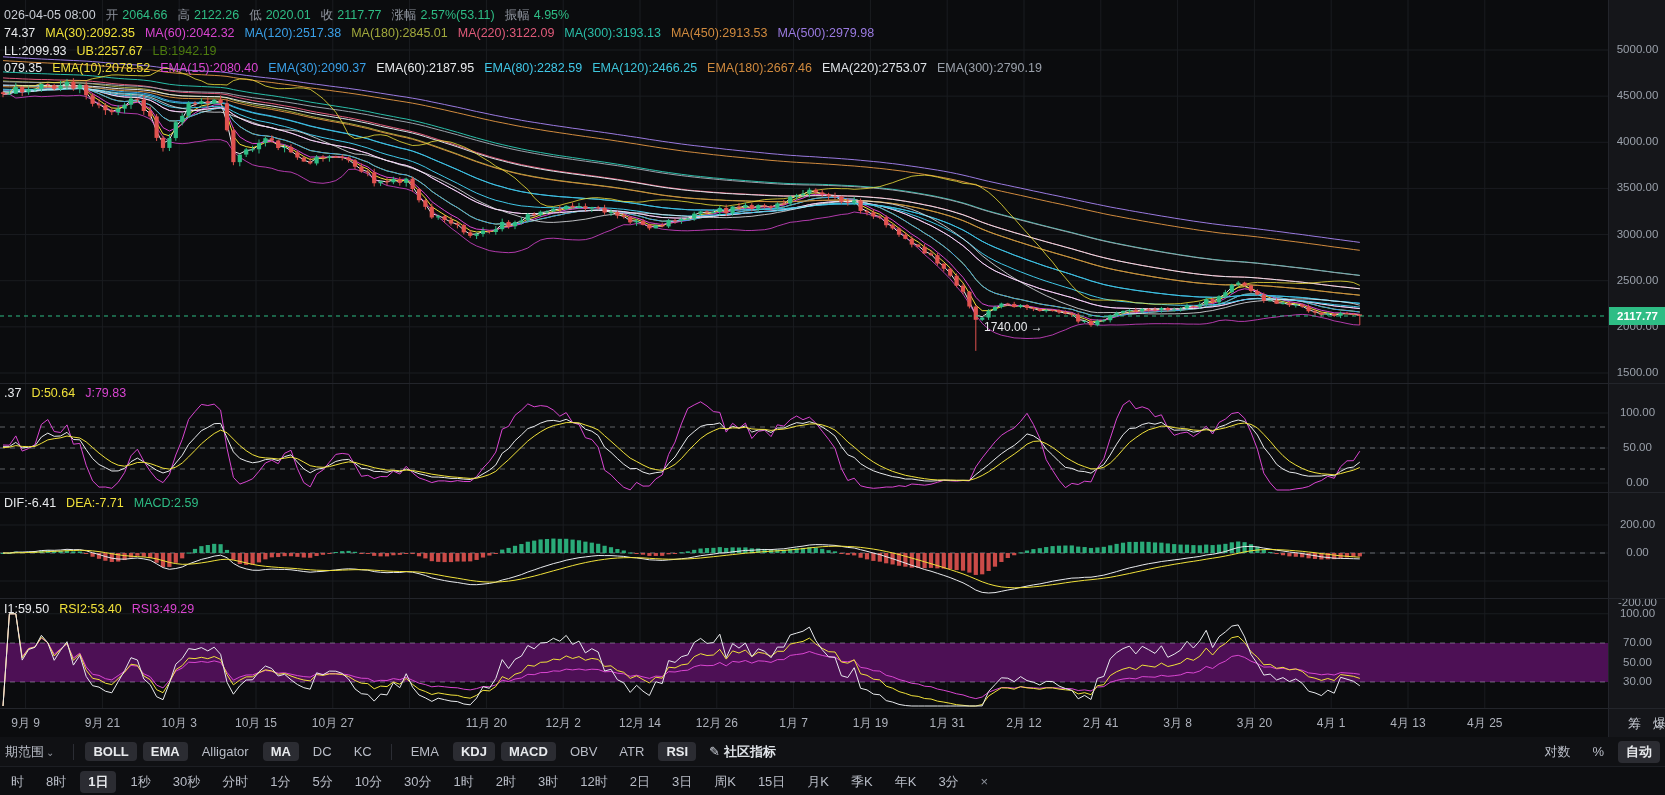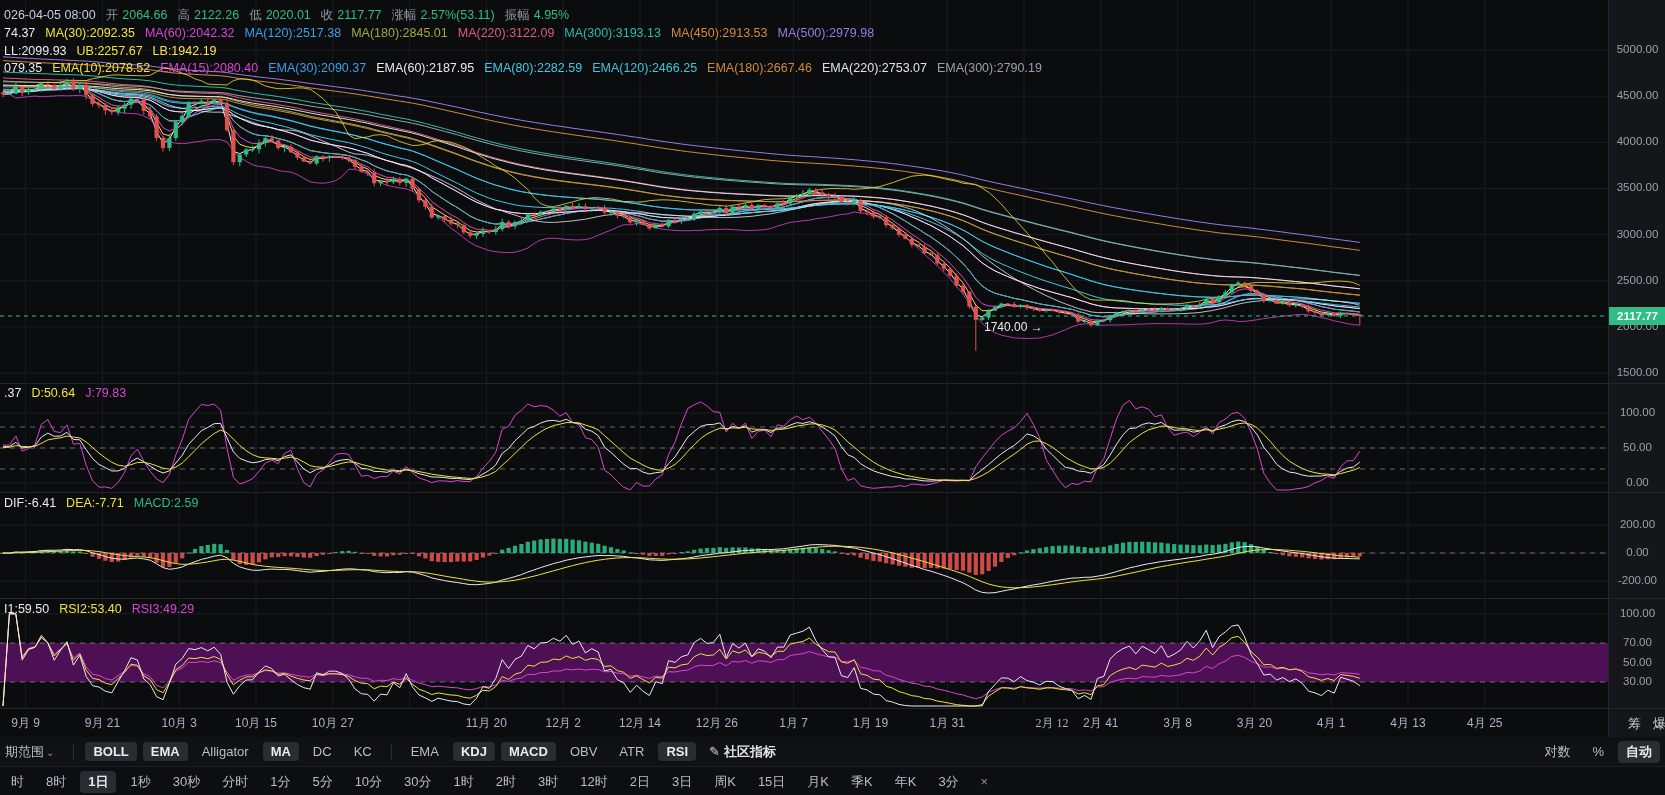--- a/index.html
+++ b/index.html
@@ -747,41 +747,41 @@
         <rect x="1351.3000000000002" y="553" width="4.2" height="3.7537632007723687" fill="#e0524f" fill-opacity="0.9"></rect>
         <rect x="1357.7000000000003" y="553" width="4.2" height="3.3842566413213717" fill="#e0524f" fill-opacity="0.9"></rect>
         <polyline points="3.0,553.0 9.4,553.0 15.8,552.1 22.2,552.1 28.6,551.8 35.0,551.5 41.4,550.6 47.8,550.2 54.2,550.3 60.6,550.0 67.0,549.3 73.4,549.7 79.8,549.6 86.2,550.8 92.6,552.8 99.0,554.5 105.4,556.5 111.8,558.2 118.2,559.0 124.6,559.2 131.0,558.5 137.4,558.0 143.8,558.9 150.2,560.2 156.6,563.8 163.0,567.6 169.4,569.3 175.8,568.5 182.2,567.0 188.6,564.0 195.0,561.7 201.4,559.4 207.8,557.9 214.2,556.1 220.6,555.2 227.0,557.7 233.4,563.4 239.8,566.9 246.2,568.9 252.6,570.2 259.0,570.3 265.4,569.5 271.8,569.1 278.2,569.4 284.6,569.4 291.0,569.8 297.4,570.6 303.8,571.5 310.2,572.2 316.6,571.7 323.0,571.3 329.4,570.6 335.8,569.9 342.2,569.2 348.6,568.8 355.0,569.1 361.4,569.8 367.8,570.2 374.2,571.6 380.6,572.3 387.0,572.7 393.4,572.4 399.8,572.5 406.2,571.7 412.6,572.2 419.0,573.7 425.4,575.5 431.8,577.9 438.2,579.3 444.6,580.6 451.0,581.7 457.4,582.5 463.8,583.6 470.2,584.6 476.6,584.7 483.0,584.1 489.4,583.4 495.8,582.2 502.2,580.0 508.6,578.5 515.0,576.6 521.4,574.6 527.8,572.0 534.2,569.9 540.6,567.6 547.0,565.6 553.4,563.6 559.8,562.0 566.2,560.2 572.6,558.9 579.0,557.7 585.4,556.9 591.8,556.1 598.2,555.5 604.6,555.6 611.0,555.6 617.4,556.0 623.8,556.4 630.2,557.4 636.6,557.9 643.0,558.8 649.4,559.8 655.8,560.1 662.2,560.4 668.6,559.9 675.0,559.4 681.4,558.7 687.8,558.1 694.2,556.9 700.6,555.7 707.0,554.9 713.4,554.1 719.8,553.0 726.2,552.8 732.6,551.8 739.0,551.2 745.4,550.4 751.8,550.3 758.2,549.8 764.6,549.5 771.0,549.6 777.4,549.1 783.8,548.8 790.2,547.8 796.6,546.9 803.0,546.1 809.4,545.0 815.8,544.6 822.2,544.7 828.6,545.0 835.0,545.4 841.4,546.4 847.8,547.4 854.2,548.0 860.6,549.7 867.0,551.3 873.4,553.1 879.8,554.6 886.2,556.7 892.6,558.7 899.0,560.9 905.4,563.1 911.8,565.4 918.2,567.3 924.6,569.5 931.0,571.2 937.4,573.3 943.8,575.4 950.2,577.6 956.6,580.2 963.0,582.8 969.4,586.2 975.8,590.1 982.2,592.4 988.6,593.0 995.0,592.6 1001.4,591.3 1007.8,590.0 1014.2,588.9 1020.6,587.4 1027.0,586.1 1033.4,584.9 1039.8,583.9 1046.2,582.6 1052.6,581.2 1059.0,580.1 1065.4,579.1 1071.8,578.1 1078.2,577.9 1084.6,577.3 1091.0,577.2 1097.4,576.2 1103.8,575.1 1110.2,573.4 1116.6,571.6 1123.0,569.7 1129.4,567.9 1135.8,566.5 1142.2,565.0 1148.6,563.7 1155.0,562.7 1161.4,561.5 1167.8,560.7 1174.2,559.9 1180.6,559.1 1187.0,558.1 1193.4,557.3 1199.8,556.4 1206.2,555.0 1212.6,554.3 1219.0,553.0 1225.4,551.5 1231.8,549.4 1238.2,547.5 1244.6,546.5 1251.0,546.4 1257.4,546.9 1263.8,548.1 1270.2,549.0 1276.6,550.2 1283.0,551.0 1289.4,552.0 1295.8,552.7 1302.2,553.5 1308.6,554.7 1315.0,555.7 1321.4,556.8 1327.8,557.5 1334.2,558.2 1340.6,558.4 1347.0,558.5 1353.4,558.7 1359.8,558.9" fill="none" stroke="#e8eaed" stroke-width="1"></polyline>
         <polyline points="3.0,553.0 9.4,553.0 15.8,552.8 22.2,552.7 28.6,552.5 35.0,552.3 41.4,552.0 47.8,551.6 54.2,551.3 60.6,551.1 67.0,550.7 73.4,550.5 79.8,550.3 86.2,550.4 92.6,550.9 99.0,551.6 105.4,552.6 111.8,553.7 118.2,554.8 124.6,555.6 131.0,556.2 137.4,556.6 143.8,557.0 150.2,557.7 156.6,558.9 163.0,560.6 169.4,562.4 175.8,563.6 182.2,564.3 188.6,564.2 195.0,563.7 201.4,562.9 207.8,561.9 214.2,560.7 220.6,559.6 227.0,559.2 233.4,560.1 239.8,561.4 246.2,562.9 252.6,564.4 259.0,565.5 265.4,566.3 271.8,566.9 278.2,567.4 284.6,567.8 291.0,568.2 297.4,568.7 303.8,569.3 310.2,569.8 316.6,570.2 323.0,570.4 329.4,570.5 335.8,570.4 342.2,570.1 348.6,569.9 355.0,569.7 361.4,569.7 367.8,569.8 374.2,570.2 380.6,570.6 387.0,571.0 393.4,571.3 399.8,571.5 406.2,571.6 412.6,571.7 419.0,572.1 425.4,572.8 431.8,573.8 438.2,574.9 444.6,576.1 451.0,577.2 457.4,578.2 463.8,579.3 470.2,580.4 476.6,581.2 483.0,581.8 489.4,582.1 495.8,582.1 502.2,581.7 508.6,581.1 515.0,580.2 521.4,579.0 527.8,577.6 534.2,576.1 540.6,574.4 547.0,572.6 553.4,570.8 559.8,569.1 566.2,567.3 572.6,565.6 579.0,564.0 585.4,562.6 591.8,561.3 598.2,560.2 604.6,559.3 611.0,558.5 617.4,558.0 623.8,557.7 630.2,557.6 636.6,557.7 643.0,557.9 649.4,558.3 655.8,558.7 662.2,559.0 668.6,559.2 675.0,559.2 681.4,559.1 687.8,558.9 694.2,558.5 700.6,558.0 707.0,557.3 713.4,556.7 719.8,556.0 726.2,555.3 732.6,554.6 739.0,553.9 745.4,553.2 751.8,552.7 758.2,552.1 764.6,551.6 771.0,551.2 777.4,550.8 783.8,550.4 790.2,549.9 796.6,549.3 803.0,548.6 809.4,547.9 815.8,547.3 822.2,546.7 828.6,546.4 835.0,546.2 841.4,546.2 847.8,546.5 854.2,546.8 860.6,547.4 867.0,548.2 873.4,549.1 879.8,550.2 886.2,551.5 892.6,552.9 899.0,554.5 905.4,556.3 911.8,558.1 918.2,559.9 924.6,561.8 931.0,563.7 937.4,565.6 943.8,567.6 950.2,569.6 956.6,571.7 963.0,573.9 969.4,576.4 975.8,579.1 982.2,581.8 988.6,584.0 995.0,585.7 1001.4,586.9 1007.8,587.5 1014.2,587.8 1020.6,587.7 1027.0,587.4 1033.4,586.9 1039.8,586.3 1046.2,585.5 1052.6,584.7 1059.0,583.8 1065.4,582.8 1071.8,581.9 1078.2,581.1 1084.6,580.3 1091.0,579.7 1097.4,579.0 1103.8,578.2 1110.2,577.3 1116.6,576.1 1123.0,574.8 1129.4,573.5 1135.8,572.1 1142.2,570.7 1148.6,569.3 1155.0,567.9 1161.4,566.6 1167.8,565.5 1174.2,564.3 1180.6,563.3 1187.0,562.2 1193.4,561.3 1199.8,560.3 1206.2,559.2 1212.6,558.2 1219.0,557.2 1225.4,556.0 1231.8,554.7 1238.2,553.3 1244.6,551.9 1251.0,550.8 1257.4,550.0 1263.8,549.6 1270.2,549.5 1276.6,549.6 1283.0,549.9 1289.4,550.3 1295.8,550.8 1302.2,551.3 1308.6,552.0 1315.0,552.7 1321.4,553.6 1327.8,554.3 1334.2,555.1 1340.6,555.8 1347.0,556.3 1353.4,556.8 1359.8,557.2" fill="none" stroke="#f0e13a" stroke-width="1"></polyline>
         <polyline points="3.0,706.0 9.4,613.8 15.8,613.8 22.2,656.7 28.6,648.4 35.0,646.8 41.4,638.0 47.8,642.8 54.2,654.2 60.6,648.8 67.0,643.8 73.4,658.0 79.8,653.1 86.2,666.9 92.6,674.3 99.0,675.4 105.4,678.7 111.8,679.9 118.2,675.6 124.6,671.2 131.0,665.4 137.4,666.2 143.8,673.8 150.2,676.7 156.6,685.1 163.0,687.9 169.4,680.6 175.8,671.1 182.2,668.0 188.6,662.2 195.0,662.5 201.4,661.5 207.8,662.4 214.2,660.9 220.6,662.5 227.0,672.4 233.4,680.2 239.8,677.0 246.2,675.0 252.6,674.9 259.0,672.4 265.4,670.5 271.8,671.2 278.2,673.2 284.6,672.8 291.0,674.2 297.4,675.6 303.8,676.6 310.2,677.1 316.6,673.9 323.0,674.3 329.4,673.6 335.8,673.6 342.2,674.0 348.6,674.8 355.0,676.8 361.4,678.2 367.8,678.4 374.2,681.4 380.6,680.3 387.0,680.5 393.4,678.6 399.8,679.7 406.2,677.3 412.6,680.3 419.0,683.1 425.4,684.6 431.8,686.8 438.2,686.1 444.6,686.8 451.0,687.5 457.4,687.8 463.8,689.2 470.2,689.9 476.6,688.6 483.0,686.5 489.4,686.8 495.8,684.9 502.2,680.3 508.6,681.5 515.0,679.0 521.4,678.0 527.8,674.3 534.2,674.7 540.6,672.6 547.0,672.5 553.4,670.9 559.8,671.2 566.2,669.1 572.6,669.9 579.0,669.0 585.4,670.1 591.8,669.2 598.2,669.5 604.6,671.8 611.0,671.5 617.4,673.2 623.8,673.8 630.2,676.3 636.6,675.2 643.0,676.9 649.4,678.4 655.8,676.1 662.2,676.5 668.6,671.7 675.0,672.0 681.4,670.7 687.8,670.2 694.2,666.7 700.6,665.1 707.0,665.7 713.4,665.4 719.8,662.5 726.2,665.9 732.6,661.4 739.0,662.2 745.4,660.5 751.8,663.1 758.2,660.8 764.6,661.2 771.0,662.4 777.4,659.6 783.8,659.6 790.2,655.4 796.6,654.5 803.0,653.7 809.4,651.5 815.8,653.7 822.2,655.4 828.6,656.8 835.0,657.0 841.4,661.3 847.8,661.8 854.2,660.3 860.6,667.4 867.0,668.3 873.4,670.7 879.8,671.1 886.2,675.3 892.6,676.8 899.0,679.5 905.4,681.2 911.8,683.3 918.2,684.0 924.6,686.2 931.0,686.7 937.4,689.0 943.8,690.3 950.2,691.9 956.6,693.8 963.0,694.9 969.4,697.1 975.8,698.6 982.2,697.0 988.6,692.2 995.0,689.8 1001.4,687.5 1007.8,687.6 1014.2,688.2 1020.6,686.9 1027.0,687.5 1033.4,687.8 1039.8,688.2 1046.2,687.6 1052.6,687.6 1059.0,688.1 1065.4,688.5 1071.8,688.7 1078.2,690.5 1084.6,689.9 1091.0,691.0 1097.4,687.0 1103.8,686.6 1110.2,682.3 1116.6,680.4 1123.0,679.0 1129.4,678.2 1135.8,678.9 1142.2,676.6 1148.6,676.9 1155.0,677.2 1161.4,675.3 1167.8,676.3 1174.2,675.7 1180.6,674.8 1187.0,672.4 1193.4,673.0 1199.8,671.0 1206.2,666.4 1212.6,668.5 1219.0,663.9 1225.4,661.1 1231.8,656.4 1238.2,655.3 1244.6,657.4 1251.0,661.2 1257.4,663.6 1263.8,667.1 1270.2,666.9 1276.6,668.8 1283.0,668.3 1289.4,669.5 1295.8,669.1 1302.2,670.2 1308.6,672.9 1315.0,673.6 1321.4,674.8 1327.8,674.0 1334.2,675.0 1340.6,672.6 1347.0,673.0 1353.4,673.4 1359.8,674.3" fill="none" stroke="#d945d1" stroke-width="1"></polyline>
         <polyline points="3.0,706.0 9.4,613.8 15.8,613.8 22.2,657.8 28.6,648.8 35.0,647.0 41.4,637.2 47.8,642.8 54.2,656.0 60.6,649.4 67.0,643.3 73.4,660.3 79.8,654.0 86.2,670.2 92.6,678.3 99.0,679.6 105.4,683.2 111.8,684.6 118.2,678.5 124.6,672.3 131.0,664.2 137.4,665.3 143.8,675.9 150.2,679.7 156.6,689.7 163.0,692.7 169.4,682.5 175.8,669.7 182.2,665.6 188.6,658.1 195.0,658.6 201.4,657.3 207.8,658.7 214.2,656.5 220.6,659.4 227.0,674.7 233.4,684.8 239.8,680.1 246.2,676.9 252.6,676.8 259.0,672.8 265.4,669.8 271.8,670.9 278.2,674.3 284.6,673.5 291.0,676.0 297.4,678.3 303.8,680.0 310.2,680.9 316.6,674.6 323.0,675.4 329.4,673.9 335.8,673.9 342.2,674.6 348.6,676.5 355.0,680.5 361.4,683.2 367.8,683.6 374.2,688.8 380.6,686.1 387.0,686.6 393.4,682.0 399.8,684.2 406.2,678.4 412.6,684.4 419.0,689.2 425.4,691.5 431.8,694.5 438.2,692.9 444.6,694.0 451.0,695.0 457.4,695.4 463.8,697.3 470.2,698.2 476.6,695.3 483.0,690.3 489.4,690.9 495.8,686.5 502.2,676.6 508.6,679.4 515.0,674.2 521.4,672.3 527.8,665.2 534.2,666.2 540.6,662.3 547.0,662.0 553.4,659.1 559.8,659.8 566.2,655.9 572.6,658.5 579.0,656.6 585.4,660.3 591.8,658.4 598.2,659.4 604.6,666.4 611.0,665.8 617.4,670.6 623.8,672.3 630.2,678.4 636.6,675.8 643.0,679.6 649.4,682.9 655.8,677.2 662.2,678.2 668.6,667.2 675.0,667.9 681.4,664.9 687.8,664.0 694.2,656.7 700.6,653.7 707.0,655.5 713.4,655.0 719.8,649.4 726.2,659.1 732.6,650.9 739.0,653.0 745.4,650.0 751.8,656.5 758.2,652.3 764.6,653.4 771.0,656.4 777.4,651.3 783.8,651.3 790.2,644.1 796.6,642.7 803.0,641.4 809.4,638.1 815.8,644.0 822.2,648.3 828.6,651.7 835.0,652.0 841.4,662.0 847.8,663.2 854.2,659.7 860.6,673.8 867.0,675.3 873.4,679.2 879.8,679.9 886.2,686.2 892.6,688.2 899.0,691.6 905.4,693.4 911.8,695.7 918.2,696.4 924.6,698.5 931.0,699.0 937.4,701.1 943.8,702.1 950.2,703.3 956.6,704.7 963.0,705.3 969.4,706.0 975.8,706.0 982.2,704.5 988.6,696.0 995.0,691.9 1001.4,687.9 1007.8,688.0 1014.2,689.2 1020.6,686.6 1027.0,687.9 1033.4,688.4 1039.8,689.3 1046.2,687.9 1052.6,687.9 1059.0,689.1 1065.4,689.8 1071.8,690.4 1078.2,693.9 1084.6,692.7 1091.0,694.7 1097.4,685.7 1103.8,684.7 1110.2,675.6 1116.6,671.7 1123.0,669.1 1129.4,667.4 1135.8,669.6 1142.2,665.1 1148.6,666.1 1155.0,667.1 1161.4,663.1 1167.8,666.5 1174.2,665.0 1180.6,663.1 1187.0,658.3 1193.4,660.3 1199.8,656.2 1206.2,648.1 1212.6,655.0 1219.0,647.5 1225.4,643.5 1231.8,637.7 1238.2,636.4 1244.6,642.3 1251.0,651.7 1257.4,657.2 1263.8,664.8 1270.2,664.3 1276.6,668.3 1283.0,667.3 1289.4,669.9 1295.8,668.9 1302.2,671.4 1308.6,676.8 1315.0,678.2 1321.4,680.4 1327.8,678.5 1334.2,680.5 1340.6,674.6 1347.0,675.4 1353.4,676.3 1359.8,678.4" fill="none" stroke="#f0e13a" stroke-width="1"></polyline>
         <polyline points="3.0,706.0 9.4,613.8 15.8,613.8 22.2,660.1 28.6,649.5 35.0,647.3 41.4,635.3 47.8,642.8 54.2,660.3 60.6,650.3 67.0,641.7 73.4,665.1 79.8,655.4 86.2,676.4 92.6,685.7 99.0,687.1 105.4,691.2 111.8,692.8 118.2,681.6 124.6,670.7 131.0,657.7 137.4,660.0 143.8,679.0 150.2,684.6 156.6,696.7 163.0,699.7 169.4,683.1 175.8,664.2 182.2,658.5 188.6,648.6 195.0,649.6 201.4,647.6 207.8,650.9 214.2,647.2 220.6,654.3 227.0,682.2 233.4,694.2 239.8,685.7 246.2,680.0 252.6,679.8 259.0,671.8 265.4,666.0 271.8,668.5 278.2,676.0 284.6,674.3 291.0,679.8 297.4,684.5 303.8,687.7 310.2,689.2 316.6,672.8 323.0,674.8 329.4,671.1 335.8,671.2 342.2,673.4 348.6,679.1 355.0,688.9 361.4,693.7 367.8,694.4 374.2,701.1 380.6,694.1 387.0,694.9 393.4,682.7 399.8,687.7 406.2,673.7 412.6,687.2 419.0,695.0 425.4,697.9 431.8,701.4 438.2,698.2 444.6,699.7 451.0,701.1 457.4,701.6 463.8,704.0 470.2,704.8 476.6,698.1 483.0,686.7 489.4,688.3 495.8,678.4 502.2,659.6 508.6,668.5 515.0,659.4 521.4,656.1 527.8,645.5 534.2,648.8 540.6,643.0 547.0,642.5 553.4,638.3 559.8,641.2 566.2,635.4 572.6,644.4 579.0,641.1 585.4,652.9 591.8,648.7 598.2,652.0 604.6,671.0 611.0,669.3 617.4,679.7 623.8,682.9 630.2,692.4 636.6,685.3 643.0,691.2 649.4,695.5 655.8,681.7 662.2,683.6 668.6,660.6 675.0,662.4 681.4,656.7 687.8,654.9 694.2,642.5 700.6,638.4 707.0,643.4 713.4,642.6 719.8,634.2 726.2,657.7 732.6,643.6 739.0,648.1 745.4,643.0 751.8,656.7 758.2,648.8 764.6,651.2 771.0,657.7 777.4,647.1 783.8,647.1 790.2,635.0 796.6,633.1 803.0,631.2 809.4,627.1 815.8,640.6 822.2,649.7 828.6,656.8 835.0,657.4 841.4,675.7 847.8,677.5 854.2,667.7 860.6,688.3 867.0,689.9 873.4,694.1 879.8,694.8 886.2,700.6 892.6,702.1 899.0,704.4 905.4,705.5 911.8,706.0 918.2,706.0 924.6,706.0 931.0,706.0 937.4,706.0 943.8,706.0 950.2,706.0 956.6,706.0 963.0,706.0 969.4,706.0 975.8,706.0 982.2,705.9 988.6,691.4 995.0,684.6 1001.4,677.8 1007.8,678.2 1014.2,681.7 1020.6,676.6 1027.0,680.6 1033.4,682.2 1039.8,685.0 1046.2,681.4 1052.6,681.5 1059.0,686.0 1065.4,688.5 1071.8,690.3 1078.2,698.8 1084.6,695.4 1091.0,699.5 1097.4,678.4 1103.8,676.4 1110.2,658.9 1116.6,652.7 1123.0,648.6 1129.4,646.1 1135.8,653.9 1142.2,646.3 1148.6,649.7 1155.0,653.4 1161.4,645.8 1167.8,657.3 1174.2,654.2 1180.6,650.1 1187.0,641.3 1193.4,648.0 1199.8,640.8 1206.2,630.3 1212.6,647.6 1219.0,636.7 1225.4,631.9 1231.8,626.1 1238.2,624.9 1244.6,636.9 1251.0,654.5 1257.4,663.7 1263.8,675.1 1270.2,674.1 1276.6,680.0 1283.0,677.6 1289.4,681.6 1295.8,678.9 1302.2,683.3 1308.6,691.2 1315.0,692.9 1321.4,695.6 1327.8,690.2 1334.2,693.2 1340.6,677.3 1347.0,679.2 1353.4,681.2 1359.8,685.8" fill="none" stroke="#e8eaed" stroke-width="1"></polyline>
       </svg>
     <div class="lrow" style="top:7px" id="leg-ohlc"><span style="color: rgb(200, 204, 212);">026-04-05 08:00</span><span class="lbl" style="color: rgb(143, 148, 158);">开</span><span style="color: rgb(46, 189, 133);">2064.66</span><span class="lbl" style="color: rgb(143, 148, 158);">高</span><span style="color: rgb(46, 189, 133);">2122.26</span><span class="lbl" style="color: rgb(143, 148, 158);">低</span><span style="color: rgb(46, 189, 133);">2020.01</span><span class="lbl" style="color: rgb(143, 148, 158);">收</span><span style="color: rgb(46, 189, 133);">2117.77</span><span class="lbl" style="color: rgb(143, 148, 158);">涨幅</span><span style="color: rgb(46, 189, 133);">2.57%(53.11)</span><span class="lbl" style="color: rgb(143, 148, 158);">振幅</span><span style="color: rgb(46, 189, 133);">4.95%</span></div>
     <div class="lrow" style="top:26px" id="leg-ma"><span style="color: rgb(232, 234, 237);">74.37</span><span class="b" style="color: rgb(240, 225, 58);">MA(30):2092.35</span><span style="color: rgb(217, 69, 209);">MA(60):2042.32</span><span style="color: rgb(58, 160, 232);">MA(120):2517.38</span><span style="color: rgb(160, 168, 60);">MA(180):2845.01</span><span style="color: rgb(224, 90, 122);">MA(220):3122.09</span><span style="color: rgb(42, 189, 168);">MA(300):3193.13</span><span style="color: rgb(208, 138, 62);">MA(450):2913.53</span><span style="color: rgb(154, 122, 224);">MA(500):2979.98</span></div>
-    <div class="lrow" style="top:44px" id="leg-boll"><span style="color: rgb(232, 234, 237);">LL:2099.93</span><span class="b" style="color: rgb(240, 225, 58);">UB:2257.67</span><span style="color: #fde047;">LB:1942.19</span></div>
+    <div class="lrow" style="top:44px" id="leg-boll"><span style="color: rgb(232, 234, 237);">LL:2099.93</span><span class="b" style="color: rgb(240, 225, 58);">UB:2257.67</span><span style="color: #4d7c0f;">LB:1942.19</span></div>
     <div class="lrow" style="top:61px" id="leg-ema"><span style="color: rgb(232, 234, 237);">079.35</span><span class="b" style="color: rgb(240, 225, 58);">EMA(10):2078.52</span><span style="color: rgb(217, 69, 209);">EMA(15):2080.40</span><span style="color: rgb(58, 160, 232);">EMA(30):2090.37</span><span style="color: rgb(232, 234, 237);">EMA(60):2187.95</span><span style="color: rgb(65, 200, 232);">EMA(80):2282.59</span><span style="color: rgb(62, 198, 220);">EMA(120):2466.25</span><span style="color: rgb(208, 138, 62);">EMA(180):2667.46</span><span style="color: rgb(223, 227, 232);">EMA(220):2753.07</span><span style="color: rgb(154, 160, 170);">EMA(300):2790.19</span></div>
     <div class="lrow" style="top:386px" id="leg-kdj"><span style="color: rgb(232, 234, 237);">.37</span><span class="b" style="color: rgb(240, 225, 58);">D:50.64</span><span style="color: rgb(217, 69, 209);">J:79.83</span></div>
     <div class="lrow" style="top:496px" id="leg-macd"><span style="color: rgb(232, 234, 237);">DIF:-6.41</span><span class="b" style="color: rgb(240, 225, 58);">DEA:-7.71</span><span style="color: rgb(46, 189, 133);">MACD:2.59</span></div>
     <div class="lrow" style="top:602px" id="leg-rsi"><span style="color: rgb(232, 234, 237);">I1:59.50</span><span class="b" style="color: rgb(240, 225, 58);">RSI2:53.40</span><span style="color: rgb(217, 69, 209);">RSI3:49.29</span></div>
     <div id="low-ann" style="left:984px;top:320px">1740.00 →</div>
     <div id="time-axis">
         <span class="tick" style="left: 25.6px;">9月 9</span>
         <span class="tick" style="left: 102.4px;">9月 21</span>
         <span class="tick" style="left: 179.2px;">10月 3</span>
         <span class="tick" style="left: 256px;">10月 15</span>
         <span class="tick" style="left: 332.8px;">10月 27</span>
         <span class="tick" style="left: 426px; margin-top: 40px;">11月 8</span>
         <span class="tick" style="left: 486.4px;">11月 20</span>
         <span class="tick" style="left: 563.2px;">12月 2</span>
         <span class="tick" style="left: 640px;">12月 14</span>
         <span class="tick" style="left: 716.8px;">12月 26</span>
         <span class="tick" style="left: 793.6px;">1月 7</span>
         <span class="tick" style="left: 870.4px;">1月 19</span>
         <span class="tick" style="left: 947.2px;">1月 31</span>
-        <span class="tick" style="left: 1052px; font-family: Liberation Serif, serif;">2月 12</span>
+        <span class="tick" style="left: 1024px;">2月 12</span>
         <span class="tick" style="left: 1100.8px;">2月 41</span>
         <span class="tick" style="left: 1177.6px;">3月 8</span>
         <span class="tick" style="left: 1254.4px;">3月 20</span>
         <span class="tick" style="left: 1331.2px;">4月 1</span>
         <span class="tick" style="left: 1408px;">4月 13</span>
         <span class="tick" style="left: 1484.8px;">4月 25</span>
       </div>
   </div>
 
   <div id="chip-liq">
@@ -797,21 +797,21 @@
       <div class="pl" style="top: 181.429px;">3500.00</div>
       <div class="pl" style="top: 227.571px;">3000.00</div>
       <div class="pl" style="top: 273.714px;">2500.00</div>
       <div class="pl" style="top: 319.857px;">2000.00</div>
       <div class="pl" style="top: 366px;">1500.00</div>
       <div class="pl" style="top: 406px;">100.00</div>
       <div class="pl" style="top: 441px;">50.00</div>
       <div class="pl" style="top: 476px;">0.00</div>
       <div class="pl" style="top: 518px;">200.00</div>
       <div class="pl" style="top: 546px;">0.00</div>
-      <div class="pl" style="top: 574px; text-align: center;">-200.00</div>
+      <div class="pl" style="top: 596px; text-align: center;">-200.00</div>
       <div class="pl" style="top: 606.75px;">100.00</div>
       <div class="pl" style="top: 636px;">70.00</div>
       <div class="pl" style="top: 655.5px;">50.00</div>
       <div class="pl" style="top: 675px;">30.00</div>
     </div>
 
   <div class="sep" style="top:383px"></div>
   <div class="sep" style="top:492px"></div>
   <div class="sep" style="top:598px"></div>
   <div class="sep" style="top:708px"></div>

